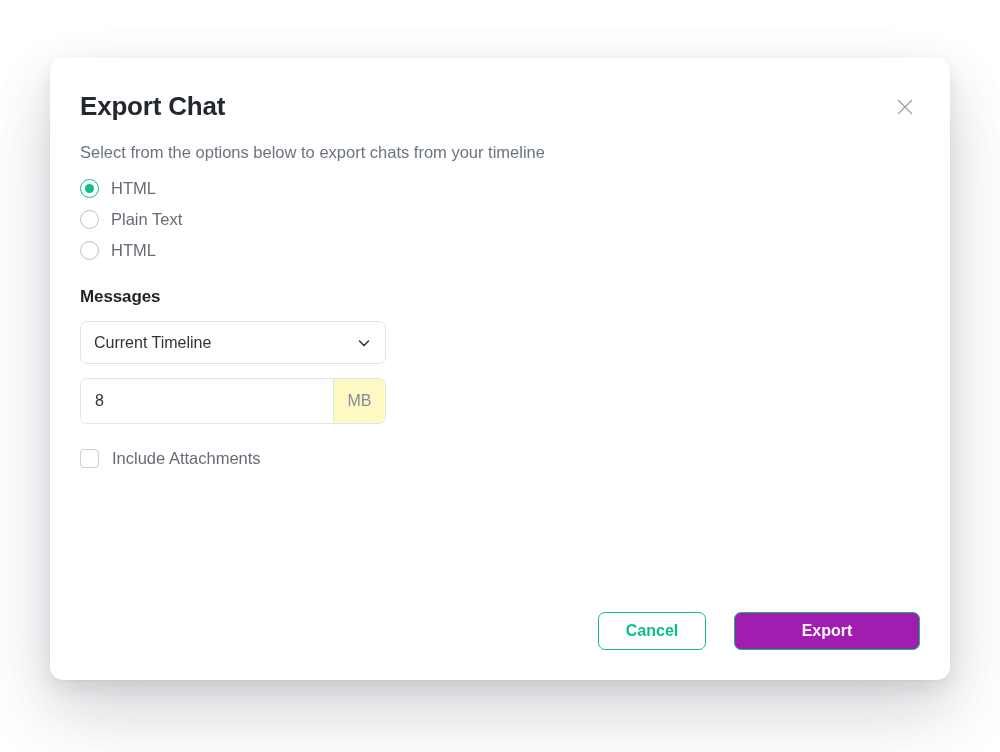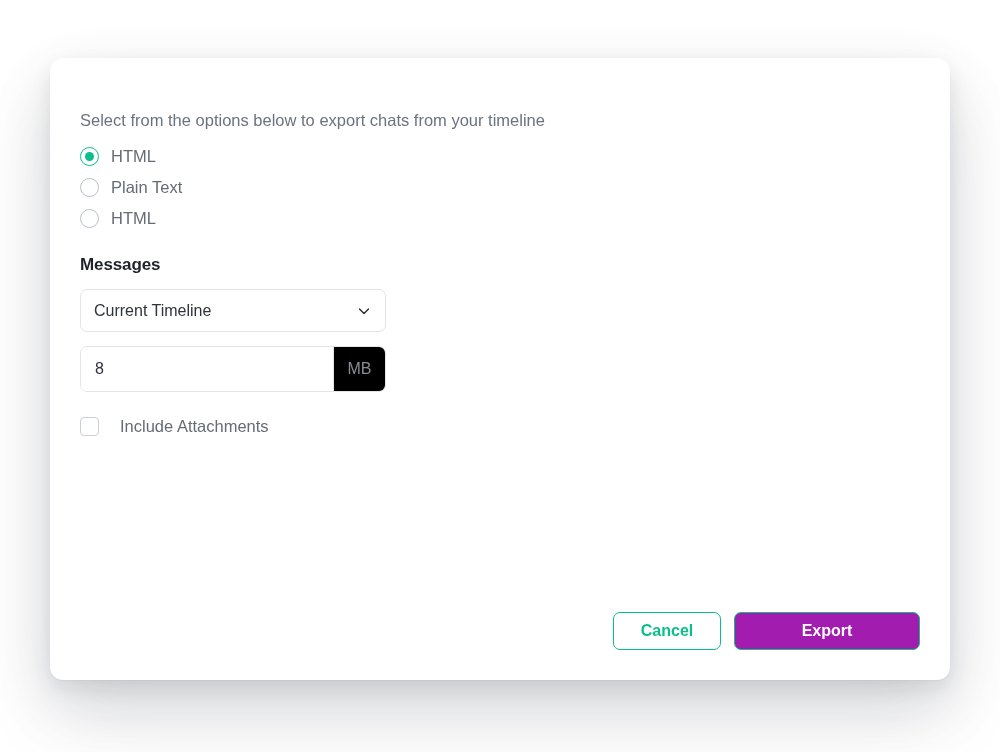--- a/index.html
+++ b/index.html
@@ -187,29 +187,29 @@
     background: #ffffff;
   }
   .input-addon {
     width: 52px;
     border-left: 1px solid #e1e4e8;
     display: flex;
     align-items: center;
     justify-content: center;
     font-size: 16px;
     color: #868d96;
-    background: #000000;
+    background: #fef9c3;
   }
 
   
   .check-row {
     margin-top: 25px;
     display: flex;
     align-items: center;
-    gap: 21px;
+    gap: 13px;
     cursor: pointer;
     width: fit-content;
   }
   .check-mark {
     width: 19px;
     height: 19px;
     border-radius: 4px;
     border: 1.6px solid #c9ced8;
     background: #ffffff;
     flex: none;
@@ -219,21 +219,21 @@
     color: #666c75;
   }
 
   
   .modal-footer {
     position: absolute;
     right: 30px;
     bottom: 30px;
     display: flex;
     align-items: center;
-    gap: 13px;
+    gap: 28px;
   }
   .btn {
     height: 38px;
     border-radius: 7px;
     font-family: "Liberation Sans", sans-serif;
     font-size: 16px;
     font-weight: bold;
     cursor: pointer;
     display: flex;
     align-items: center;
@@ -254,20 +254,30 @@
   }
 </style>
 </head>
 <body>
 
 <div class="page">
 
   <div class="modal">
     <div class="modal-body">
 
+      <div class="modal-header">
+        <h1 class="modal-title">Export Chat</h1>
+        <button class="close-btn">
+          <span>
+            <svg width="22" height="22" viewBox="0 0 22 22" fill="none" aria-hidden="true">
+              <path d="M4.5 4.5 L17.5 17.5 M17.5 4.5 L4.5 17.5" stroke="currentColor" stroke-width="1.3" stroke-linecap="round"></path>
+            </svg>
+          </span>
+        </button>
+      </div>
 
       <p class="modal-subtitle">Select from the options below to export chats from your timeline</p>
 
       <div class="radio-group">
 
         <div class="radio-row checked">
           <span class="radio-mark">
               <span class="radio-dot"></span>
             </span>
           <span class="radio-label">HTML</span>

